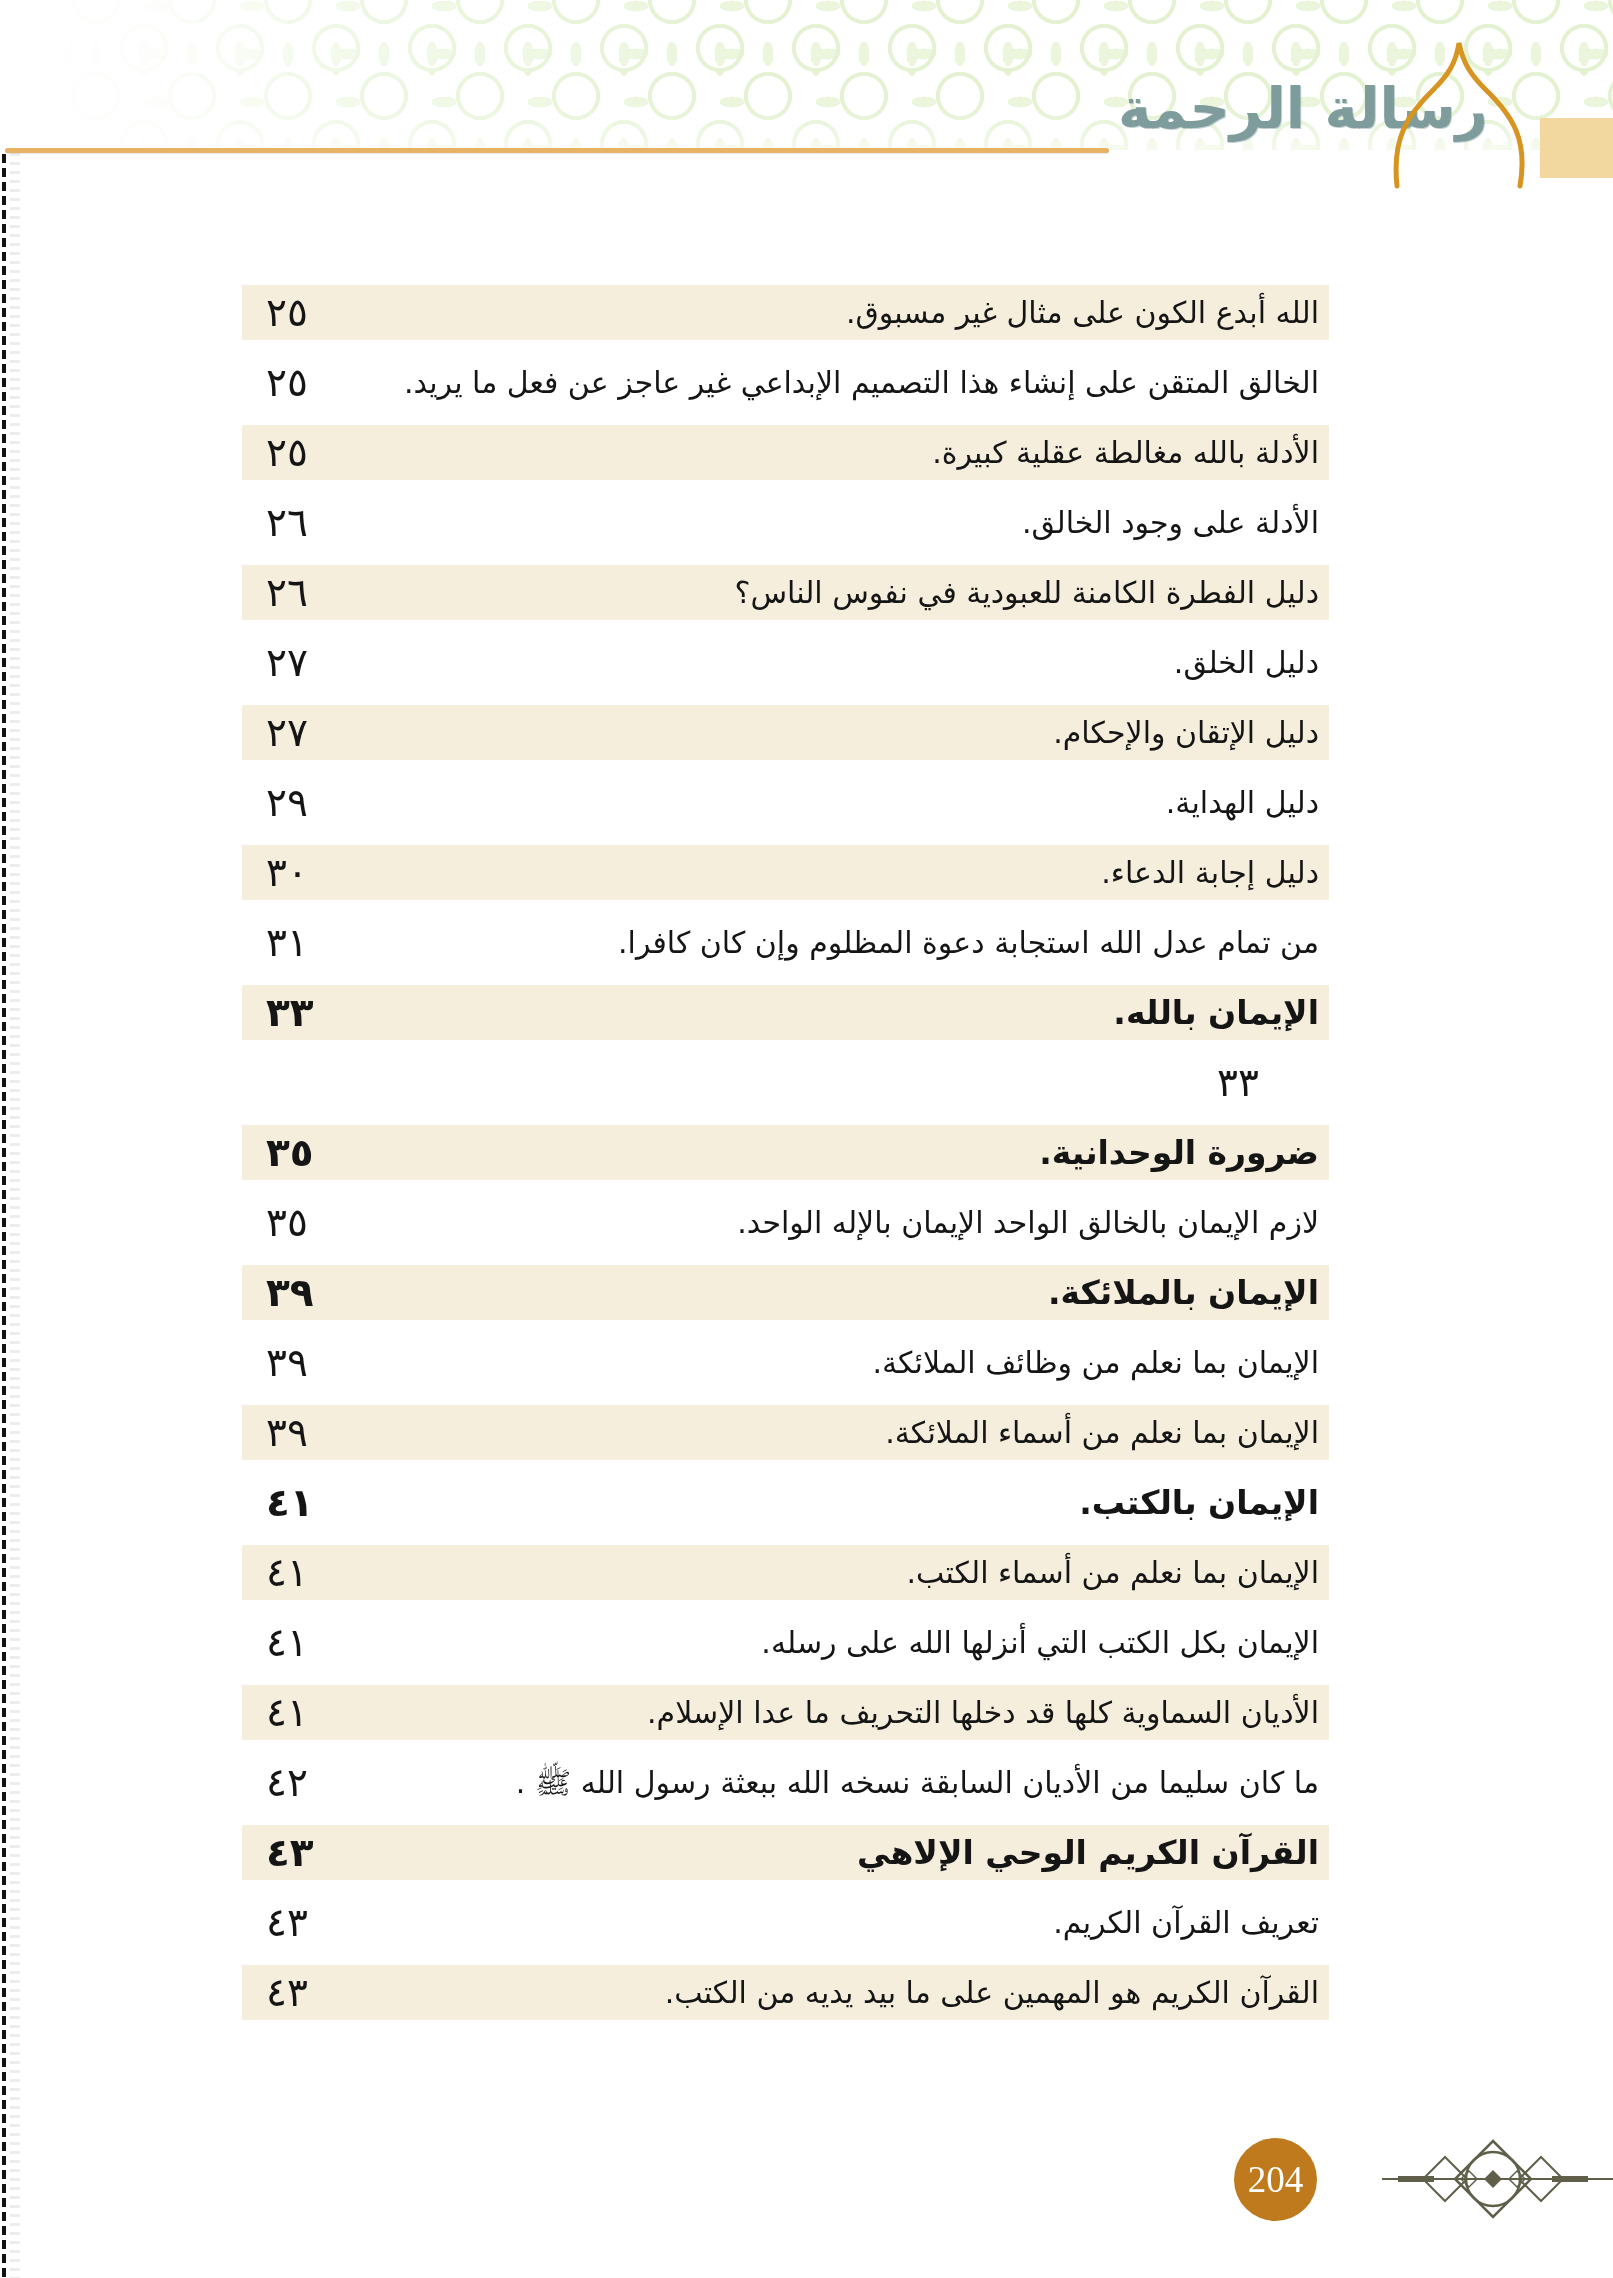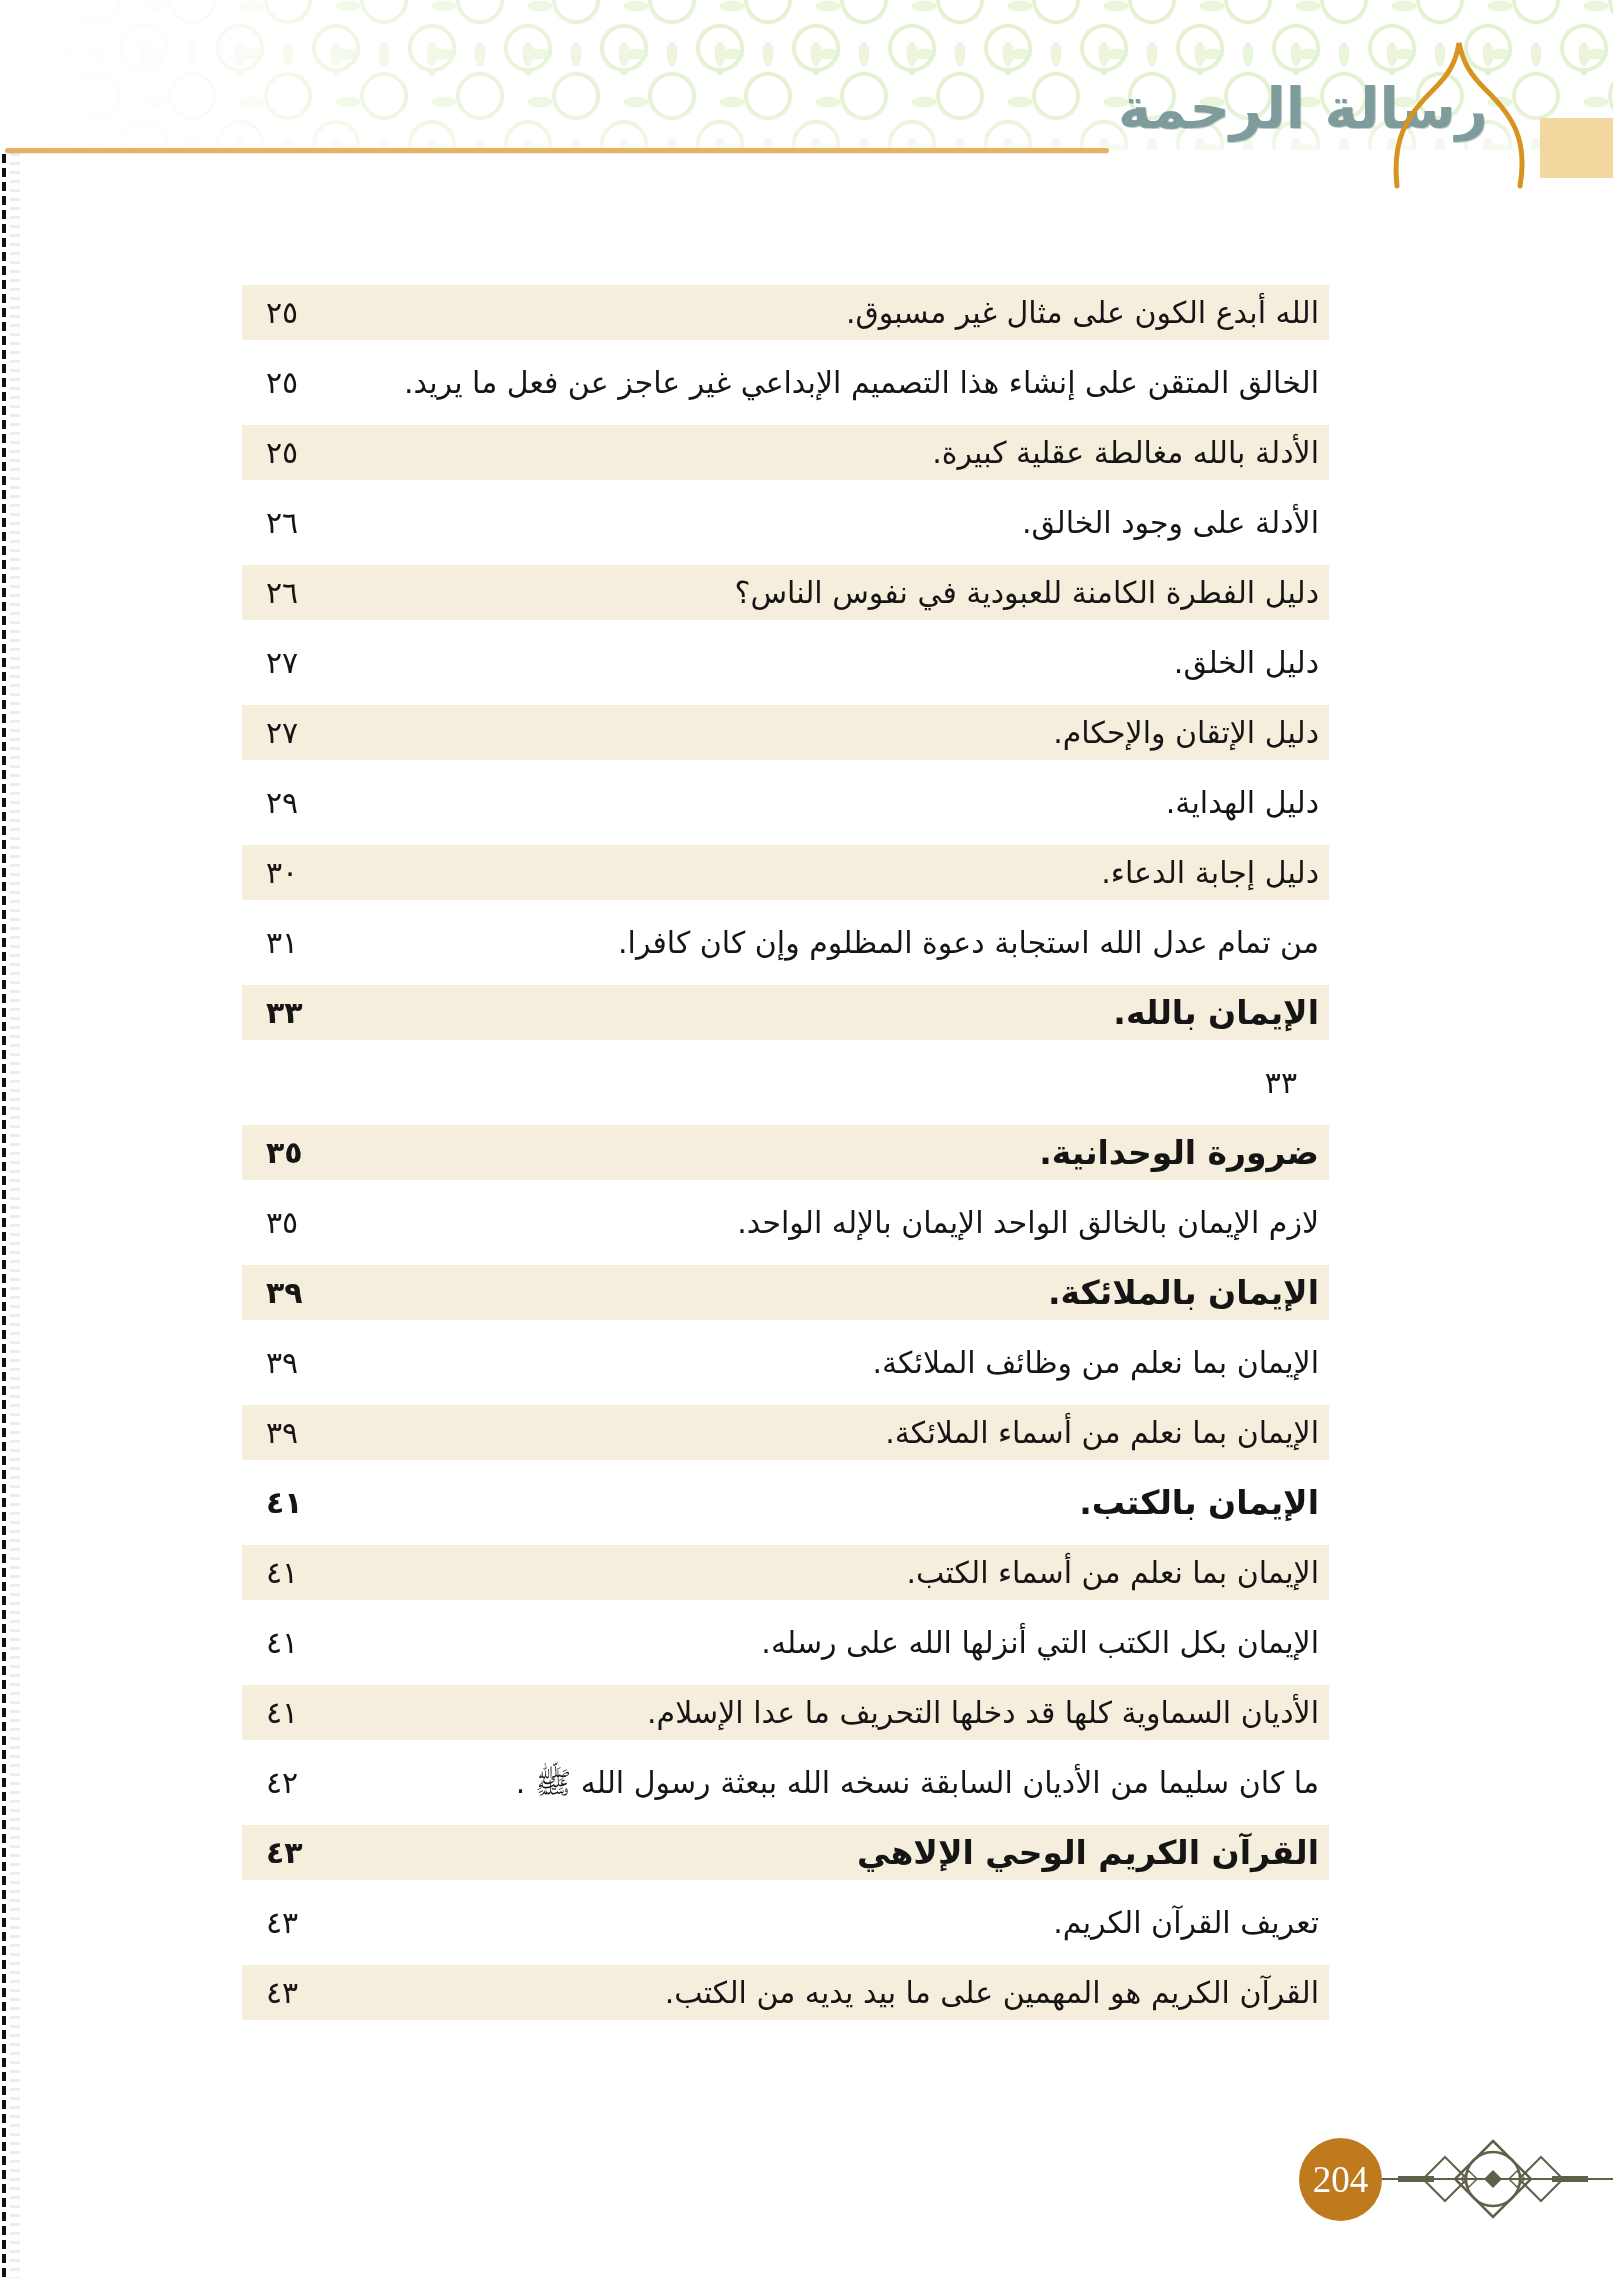--- a/index.html
+++ b/index.html
@@ -56,24 +56,24 @@
   
   .toc{ position:absolute; left:242px; top:285px; width:1087px; direction:rtl; }
   .row{
     display:flex; justify-content:space-between; align-items:center;
     height:55px; margin-bottom:15px; padding:0 10px 0 24px; box-sizing:border-box;
     font-size:30px; line-height:55px; white-space:nowrap;
   }
   .row.shaded{ background:var(--band); }
   .row.bold{ font-weight:700; font-size:33px; }
   .row .title{ overflow:visible; }
-  .row .pg{ flex-shrink:0; margin-right:22px; font-size:30px; }
+  .row .pg{ flex-shrink:0; margin-right:60px; font-size:39px; }
   
   .page-circle{
-    position:absolute; left:1299px; top:2138px; width:83px; height:83px;
+    position:absolute; left:1234px; top:2138px; width:83px; height:83px;
     border-radius:50%; background:var(--circle); color:#fff;
     font-family:"Liberation Serif","DejaVu Serif",serif; font-size:37px;
     display:flex; align-items:center; justify-content:center;
   }
   .ornament{ position:absolute; left:1382px; top:2139px; }
 </style>
 </head>
 <body>
 
 <div class="page">

